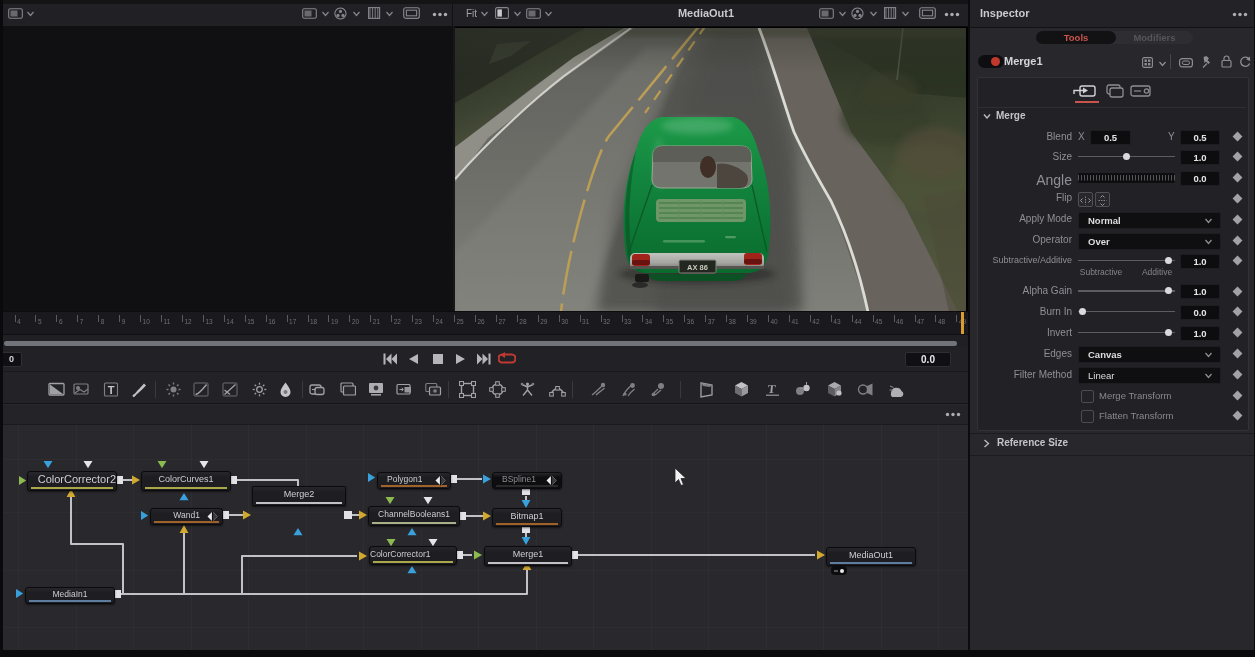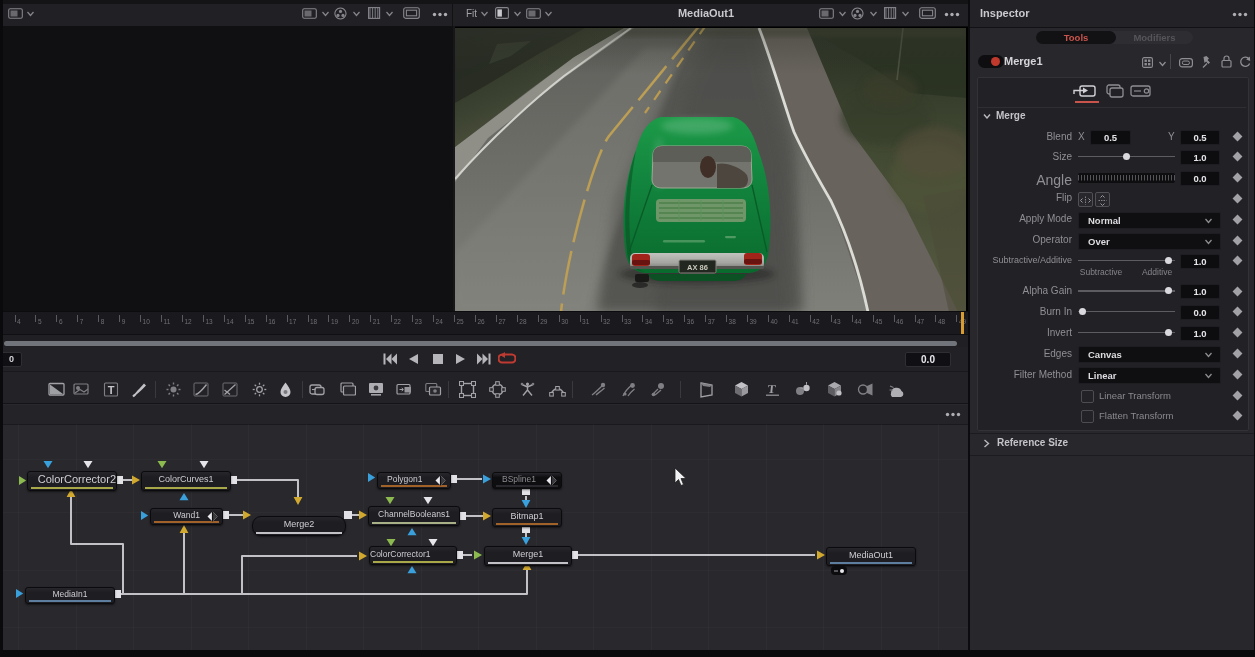--- a/index.html
+++ b/index.html
@@ -564,21 +564,21 @@
   </div>
 <div class="abs" style="left:150px;top:508px;width:71px;height:15px;background:linear-gradient(#26262b 0%,#1d1d22 30%);border:1px solid #0b0b0d;border-radius:3px;box-shadow:0 1px 2px rgba(0,0,0,0.5);">
     <div class="abs" style="left:0;top:0;width:75%;height:11px;color:#cfcfd3;font-size:8.5px;text-align:center;padding-left:9px;line-height:12px;white-space:nowrap;overflow:hidden">Wand1</div>
     <div class="abs" style="left:3px;bottom:1.5px;width:65px;height:2px;background:#a06228;"></div>
     <svg class="abs" style="right:4px;top:2px" width="11" height="11" viewBox="0 0 11 11">
       <polygon points="5.5,0.5 10.5,5.5 5.5,10.5 0.5,5.5" fill="#ececf0"></polygon>
       <polygon points="5.5,0.5 10.5,5.5 5.5,10.5" fill="#3a3a3e"></polygon>
       <line x1="5.5" y1="0.5" x2="5.5" y2="10.5" stroke="#101013" stroke-width="1.2"></line>
     </svg>
   </div>
-<div class="abs" style="left:252px;top:516px;width:92px;height:18px;background:linear-gradient(#26262b 0%,#1d1d22 30%);border:1px solid #0b0b0d;border-radius:9px;box-shadow:0 1px 2px rgba(0,0,0,0.5);">
+<div class="abs" style="left:252px;top:486px;width:92px;height:18px;background:linear-gradient(#26262b 0%,#1d1d22 30%);border:1px solid #0b0b0d;border-radius:1px;box-shadow:0 1px 2px rgba(0,0,0,0.5);">
     <div class="abs" style="left:0;top:0;width:100%;height:14px;color:#cfcfd3;font-size:9px;text-align:center;line-height:15px;white-space:nowrap;overflow:hidden">Merge2</div>
     <div class="abs" style="left:3px;bottom:1.5px;width:86px;height:2px;background:#c2c2c6;"></div>
   </div>
 <div class="abs" style="left:377px;top:472px;width:72px;height:15px;background:linear-gradient(#26262b 0%,#1d1d22 30%);border:1px solid #0b0b0d;border-radius:3px;box-shadow:0 1px 2px rgba(0,0,0,0.5);">
     <div class="abs" style="left:0;top:0;width:75%;height:11px;color:#cfcfd3;font-size:8.5px;text-align:left;padding-left:9px;line-height:12px;white-space:nowrap;overflow:hidden">Polygon1</div>
     <div class="abs" style="left:3px;bottom:1.5px;width:66px;height:2px;background:#a06228;"></div>
     <svg class="abs" style="right:4px;top:2px" width="11" height="11" viewBox="0 0 11 11">
       <polygon points="5.5,0.5 10.5,5.5 5.5,10.5 0.5,5.5" fill="#ececf0"></polygon>
       <polygon points="5.5,0.5 10.5,5.5 5.5,10.5" fill="#3a3a3e"></polygon>
       <line x1="5.5" y1="0.5" x2="5.5" y2="10.5" stroke="#101013" stroke-width="1.2"></line>
@@ -756,28 +756,28 @@
     <div class="abs" style="right:182px;top:347.5px;font-size:10px;color:#8f8f94;white-space:nowrap">Edges</div>
     <div class="abs" style="left:108px;top:346.0px;width:141px;height:15px;background:#0f0f12;border-radius:2px;border:1px solid #1e1e22;">
       <div class="abs" style="left:9px;top:1px;font-size:9.5px;font-weight:bold;color:#dedee2;line-height:13px;">Canvas</div>
       <svg class="abs" style="right:7px;top:5px" width="9" height="6" viewBox="0 0 9 6">
         <path d="M1.5 1 L4.5 4.5 L7.5 1" stroke="#8e8e92" stroke-width="1.3" fill="none"></path>
       </svg>
     </div>
     <div class="abs" style="left:264px;top:350.0px;width:7px;height:7px;background:#a2a2a6;transform:rotate(45deg);"></div>
     <div class="abs" style="right:182px;top:368.5px;font-size:10px;color:#8f8f94;white-space:nowrap">Filter Method</div>
     <div class="abs" style="left:108px;top:367.0px;width:141px;height:15px;background:#0f0f12;border-radius:2px;border:1px solid #1e1e22;">
-      <div class="abs" style="left:9px;top:1px;font-size:9.5px;font-weight:bold;color:#dedee2;line-height:13px;">Linear</div>
+      <div class="abs" style="left:9px;top:1px;font-size:9.5px;font-weight:normal;color:#dedee2;line-height:13px;">Linear</div>
       <svg class="abs" style="right:7px;top:5px" width="9" height="6" viewBox="0 0 9 6">
         <path d="M1.5 1 L4.5 4.5 L7.5 1" stroke="#8e8e92" stroke-width="1.3" fill="none"></path>
       </svg>
     </div>
     <div class="abs" style="left:264px;top:371.0px;width:7px;height:7px;background:#a2a2a6;transform:rotate(45deg);"></div>
     <div class="abs" style="left:111px;top:390px;width:11px;height:11px;background:#222227;border:1px solid #4c4c51;border-radius:2px;"></div>
-    <div class="abs" style="left:129px;top:390px;font-size:9.5px;color:#8a8a8e;">Linear Transform</div>
+    <div class="abs" style="left:129px;top:390px;font-size:9.5px;color:#8a8a8e;">Merge Transform</div>
     <div class="abs" style="left:264px;top:392.0px;width:7px;height:7px;background:#a2a2a6;transform:rotate(45deg);"></div>
     <div class="abs" style="left:111px;top:410px;width:11px;height:11px;background:#222227;border:1px solid #4c4c51;border-radius:2px;"></div>
     <div class="abs" style="left:129px;top:410px;font-size:9.5px;color:#8a8a8e;">Flatten Transform</div>
     <div class="abs" style="left:264px;top:412.0px;width:7px;height:7px;background:#a2a2a6;transform:rotate(45deg);"></div>
     <div class="abs" style="left:0px;top:433px;width:284px;height:1px;background:#1c1c20"></div>
     <svg class="abs" style="left:13px;top:439px" width="7" height="9" viewBox="0 0 7 9">
       <path d="M1.5 1 L5.5 4.5 L1.5 8" stroke="#b9b9bd" stroke-width="1.4" fill="none"></path>
     </svg>
     <div class="abs" style="left:27px;top:437px;font-size:10px;font-weight:bold;color:#c4c4c8;">Reference Size</div>
     <div class="abs" style="left:0px;top:455px;width:284px;height:1px;background:#1c1c20"></div>

